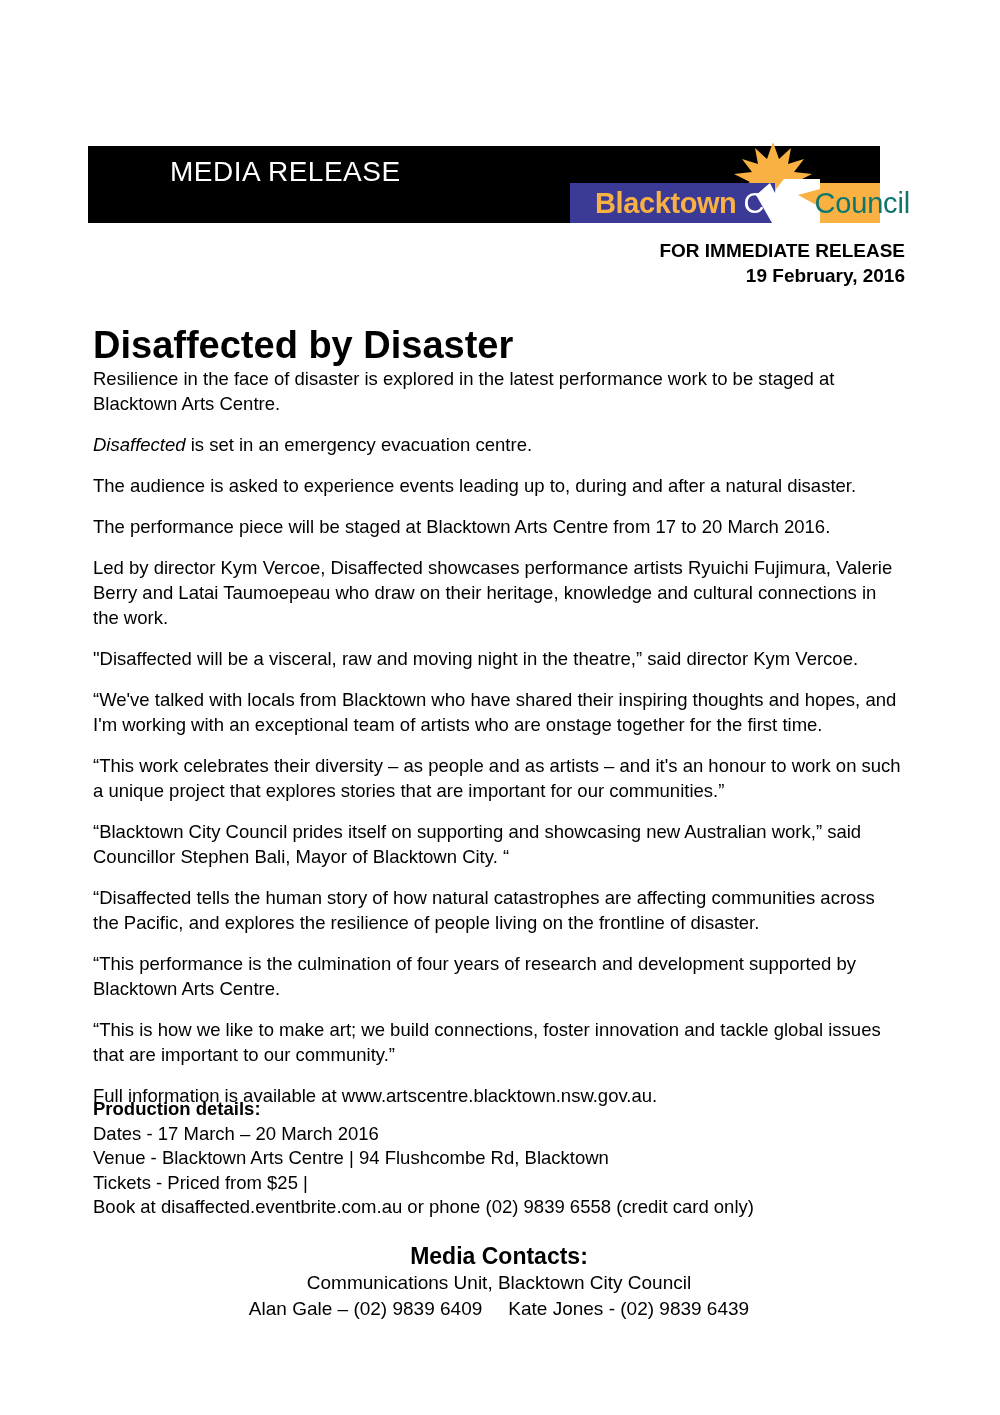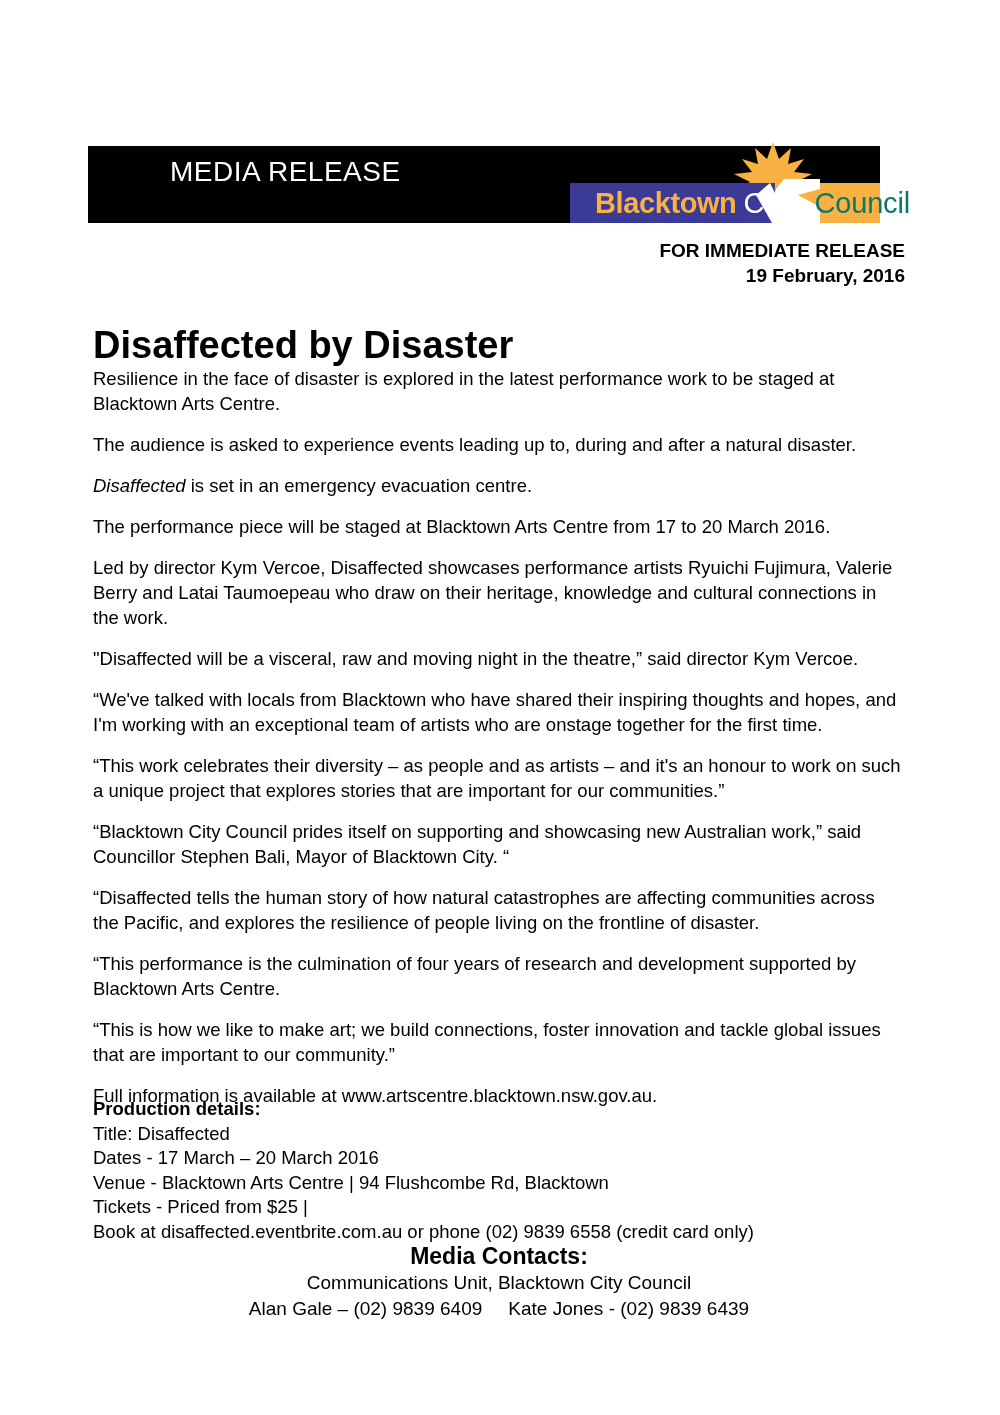--- a/index.html
+++ b/index.html
@@ -228,38 +228,37 @@
     <div class="line1">FOR IMMEDIATE RELEASE</div>
     <div class="line2">19 February, 2016</div>
   </div>
 
   <h1 class="headline">Disaffected by Disaster</h1>
 
   <div class="body-wrap">
 
     <p class="para">Resilience in the face of disaster is explored in the latest performance work to be staged at Blacktown Arts Centre.</p>
 
+    <p class="para"><em>Disaffected</em><span> is set in an emergency evacuation centre.</span></p>
+
     <p class="para">The audience is asked to experience events leading up to, during and after a natural disaster.</p>
-
-    <p class="para"><em>Disaffected</em><span> is set in an emergency evacuation centre.</span></p>
     <p class="para">The performance piece will be staged at Blacktown Arts Centre from 17 to 20 March 2016.</p>
     <p class="para">Led by director Kym Vercoe, Disaffected showcases performance artists Ryuichi Fujimura, Valerie Berry and Latai Taumoepeau who draw on their heritage, knowledge and cultural connections in the work.</p>
     <p class="para">"Disaffected will be a visceral, raw and moving night in the theatre,” said director Kym Vercoe.</p>
     <p class="para">“We've talked with locals from Blacktown who have shared their inspiring thoughts and hopes, and I'm working with an exceptional team of artists who are onstage together for the first time.</p>
     <p class="para">“This work celebrates their diversity – as people and as artists – and it's an honour to work on such a unique project that explores stories that are important for our communities.”</p>
     <p class="para">“Blacktown City Council prides itself on supporting and showcasing new Australian work,” said Councillor Stephen Bali, Mayor of Blacktown City. “</p>
     <p class="para">“Disaffected tells the human story of how natural catastrophes are affecting communities across the Pacific, and explores the resilience of people living on the frontline of disaster.</p>
     <p class="para">“This performance is the culmination of four years of research and development supported by Blacktown Arts Centre.</p>
     <p class="para">“This is how we like to make art; we build connections, foster innovation and tackle global issues that are important to our community.”</p>
     <p class="para">Full information is available at www.artscentre.blacktown.nsw.gov.au.</p>
   </div>
 
   <div class="prod-block">
     <div class="prod-heading">Production details:</div>
-    <div class="prod-line">Title: Disaffected</div>
     <div class="prod-line">Dates - 17 March – 20 March 2016</div>
     <div class="prod-line">Venue - Blacktown Arts Centre | 94 Flushcombe Rd, Blacktown</div>
     <div class="prod-line">Tickets - Priced from $25 |</div>
     <div class="prod-line">Book at disaffected.eventbrite.com.au or phone (02) 9839 6558 (credit card only)</div>
   </div>
 
   <div class="contacts">
     <div class="contacts-heading">Media Contacts:</div>
     <div class="contacts-line">Communications Unit, Blacktown City Council</div>
     <div class="contacts-line"><span>Alan Gale – (02) 9839 6409</span><span class="contacts-gap"></span><span>Kate Jones - (02) 9839 6439</span></div>

